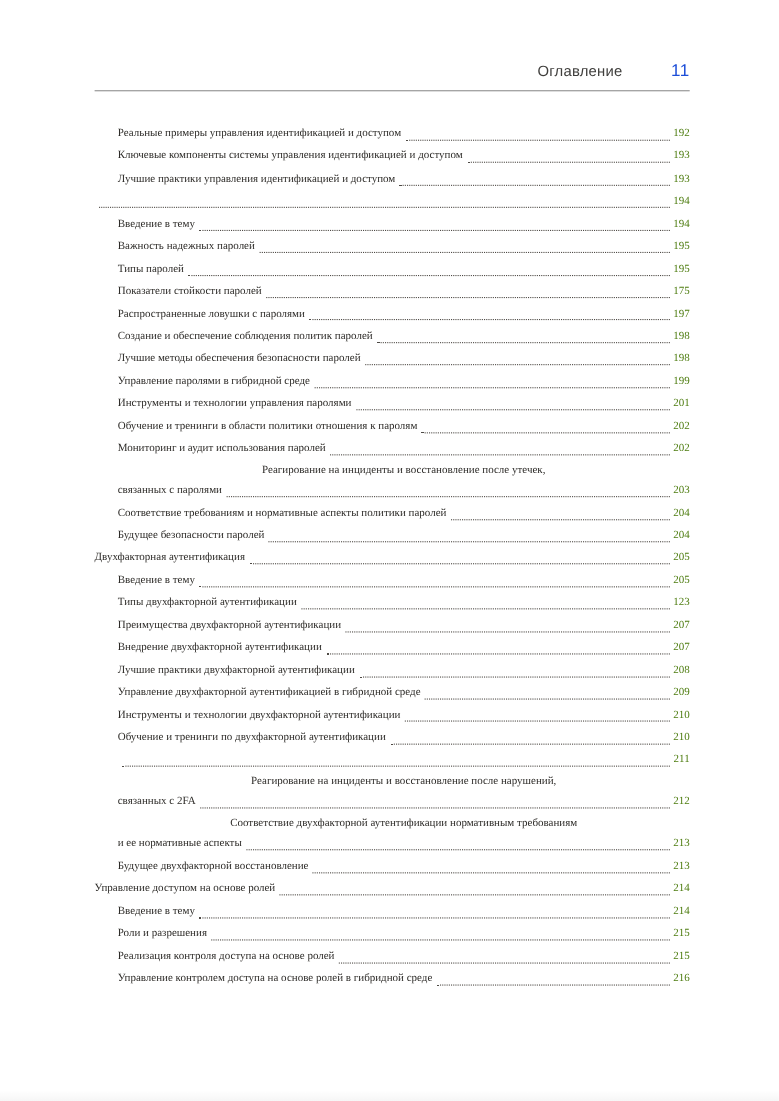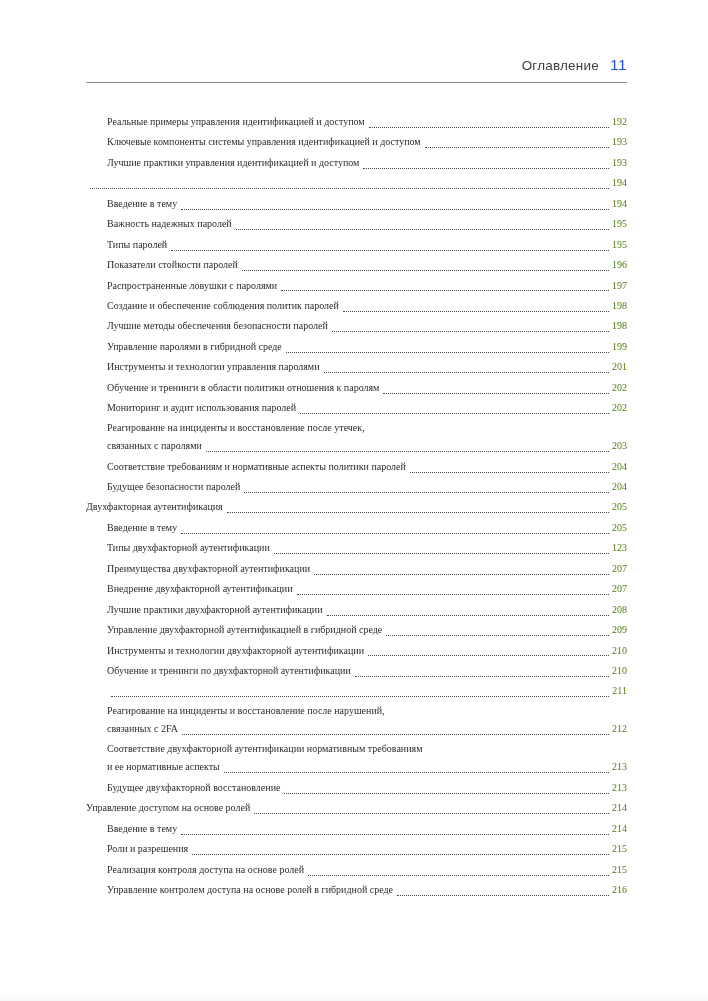--- a/index.html
+++ b/index.html
@@ -20,21 +20,21 @@
     position: absolute; left: 0; right: 0; bottom: 0; height: 10px;
     background: linear-gradient(to bottom, rgba(0,0,0,0), rgba(0,0,0,0.035));
     pointer-events: none;
   }
   .running-head {
     position: absolute;
     left: 86px; right: 81px; top: 56px;
     display: flex;
     justify-content: flex-end;
     align-items: baseline;
-    gap: 11px;
+    gap: 44px;
     padding-bottom: 8px;
     border-bottom: 1px solid #8f8f8f;
     font-family: "Liberation Sans", sans-serif;
   }
   .running-head .section {
     font-size: 13.5px;
     color: #3f3e3c;
     letter-spacing: 0.2px;
   }
   .running-head .pageno {
@@ -55,20 +55,21 @@
     display: flex;
     align-items: baseline;
     height: 20.45px;
     line-height: 20.45px;
     white-space: nowrap;
   }
   .entry.wrap .first {
     height: 17.6px;
     line-height: 17.6px;
     white-space: nowrap;
+    text-align: center;
   }
   .dots {
     flex: 1 1 auto;
     min-width: 10px;
     align-self: flex-end;
     height: 0;
     margin: 0 3px 4.5px 4px;
     border-bottom: 1.6px dotted #4e4a45;
   }
   .pg {
@@ -132,21 +133,21 @@
         <div class="line">
           <span>Типы паролей</span>
           <span class="dots"></span>
           <span class="pg">195</span>
         </div>
       </div>
       <div class="entry l1">
         <div class="line">
           <span>Показатели стойкости паролей</span>
           <span class="dots"></span>
-          <span class="pg">196</span>
+          <span class="pg">175</span>
         </div>
       </div>
       <div class="entry l1">
         <div class="line">
           <span>Распространенные ловушки с паролями</span>
           <span class="dots"></span>
           <span class="pg">197</span>
         </div>
       </div>
       <div class="entry l1">

